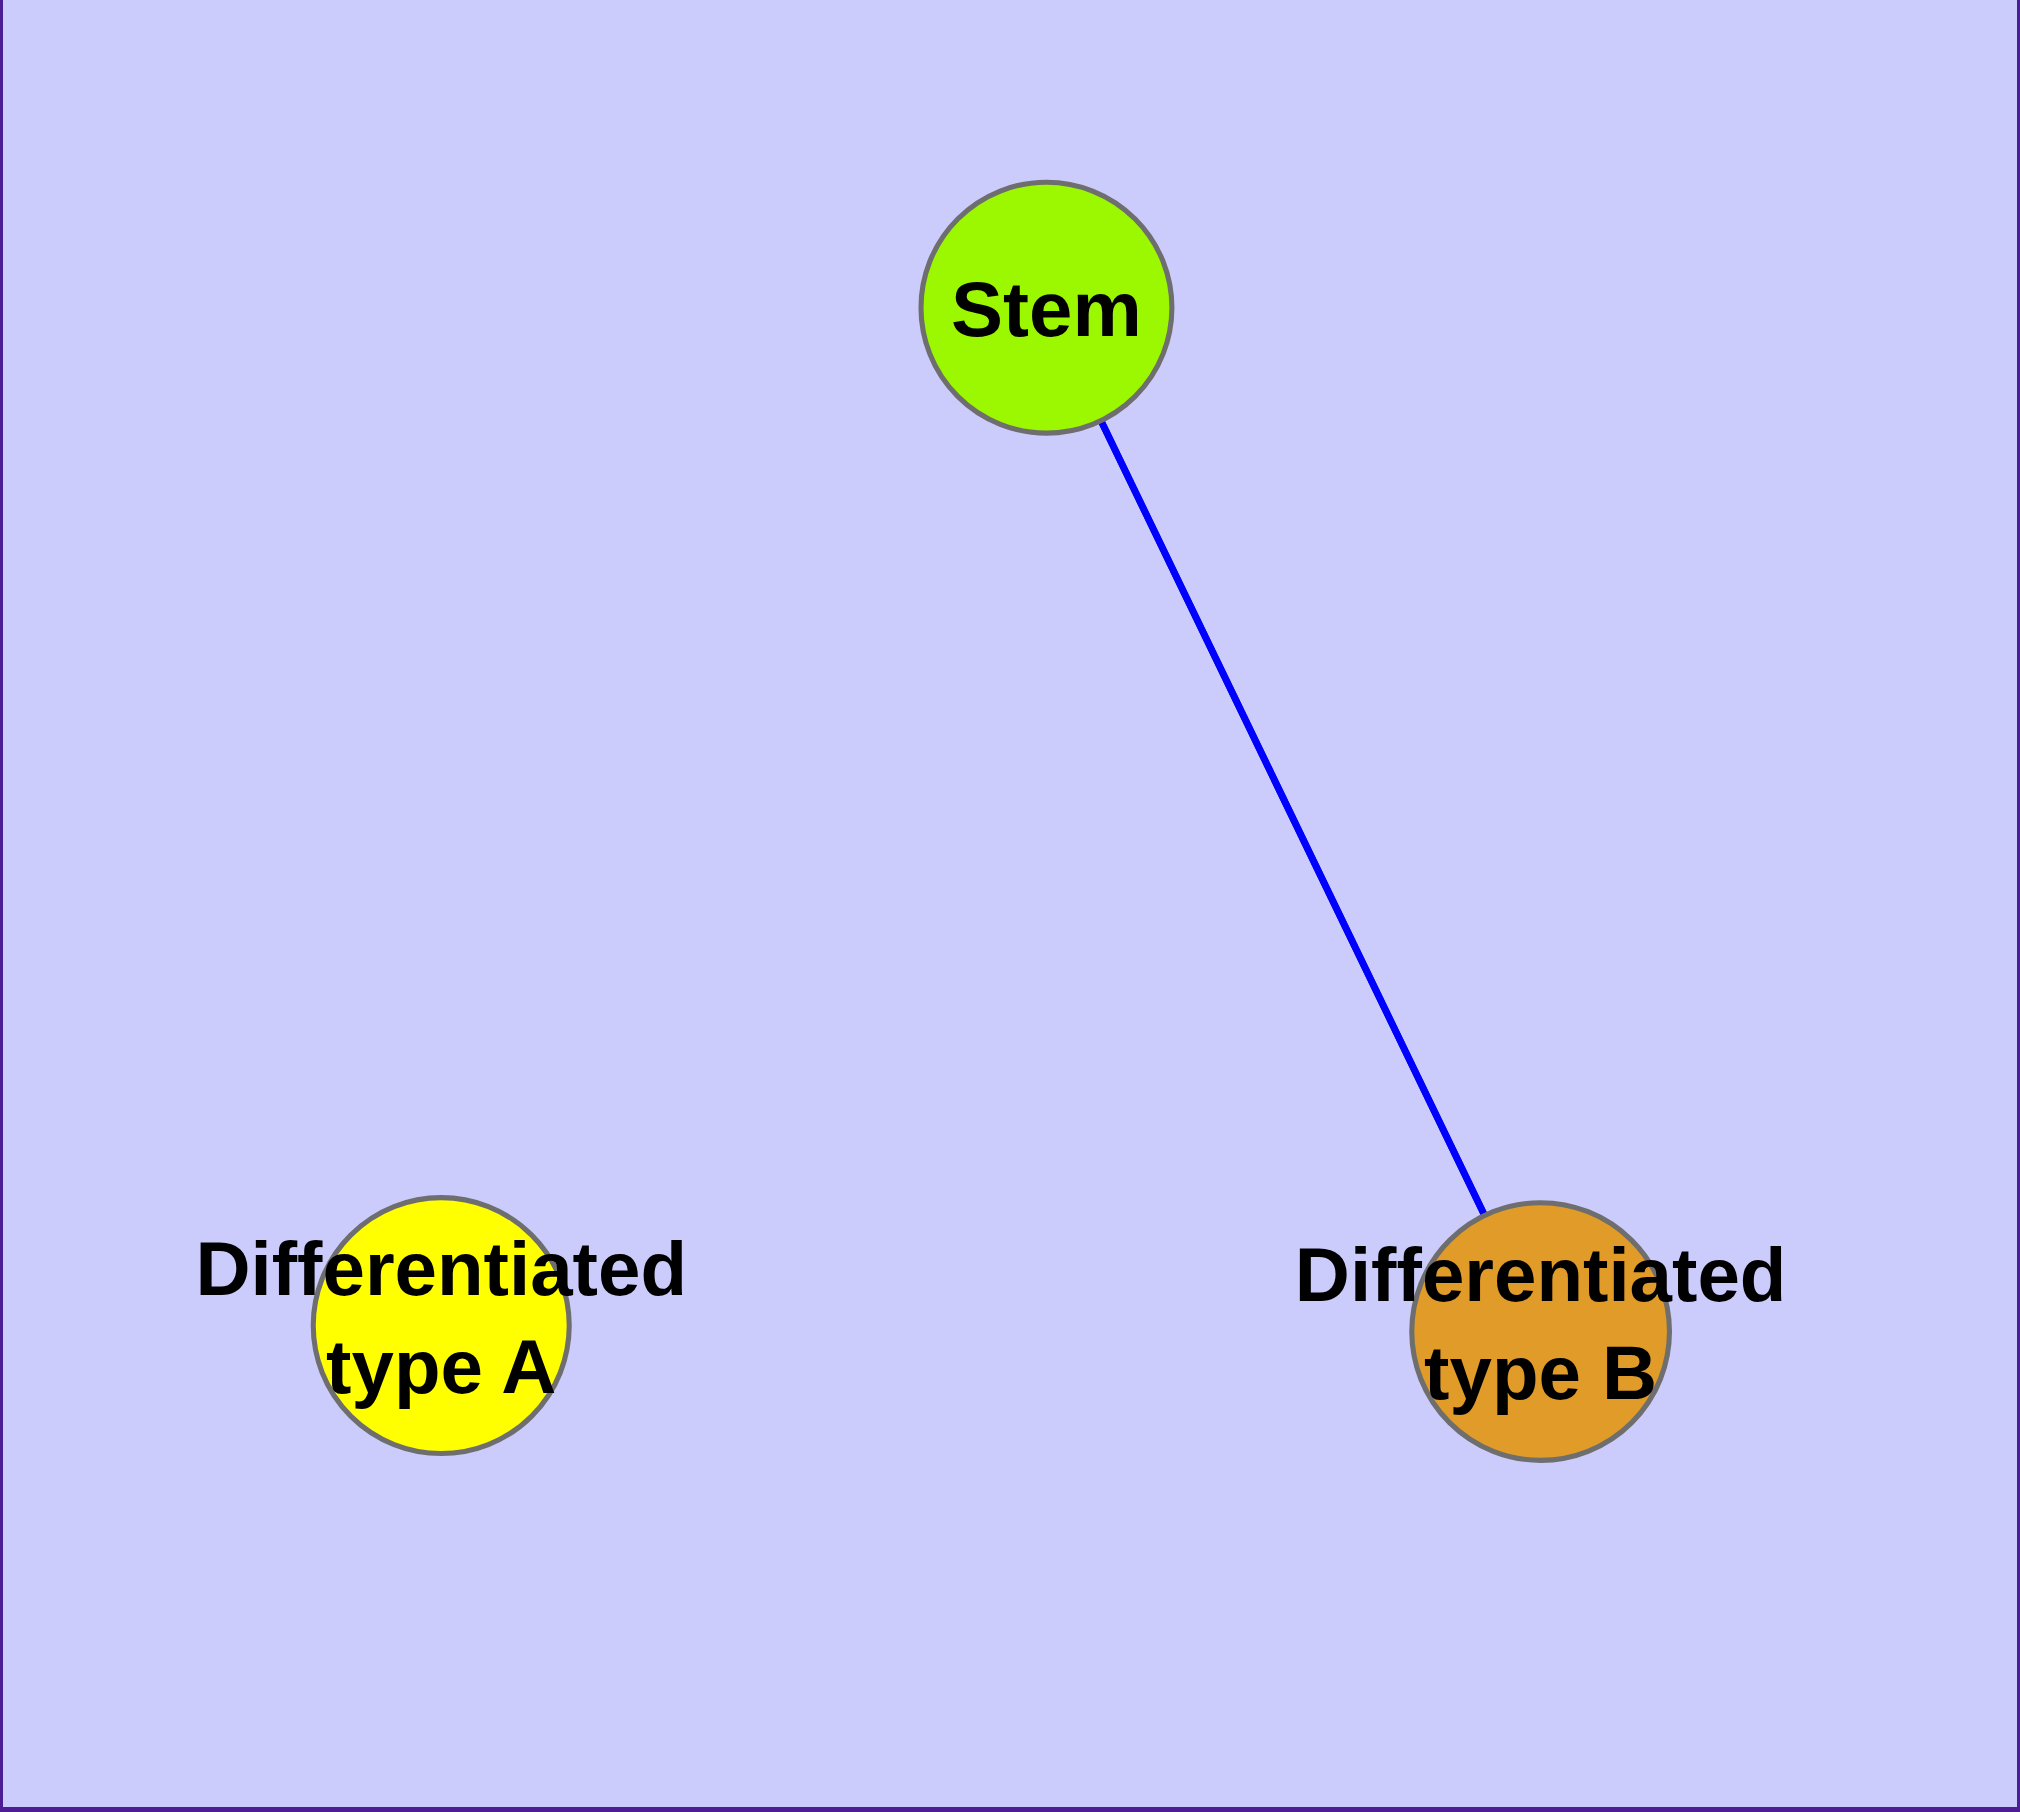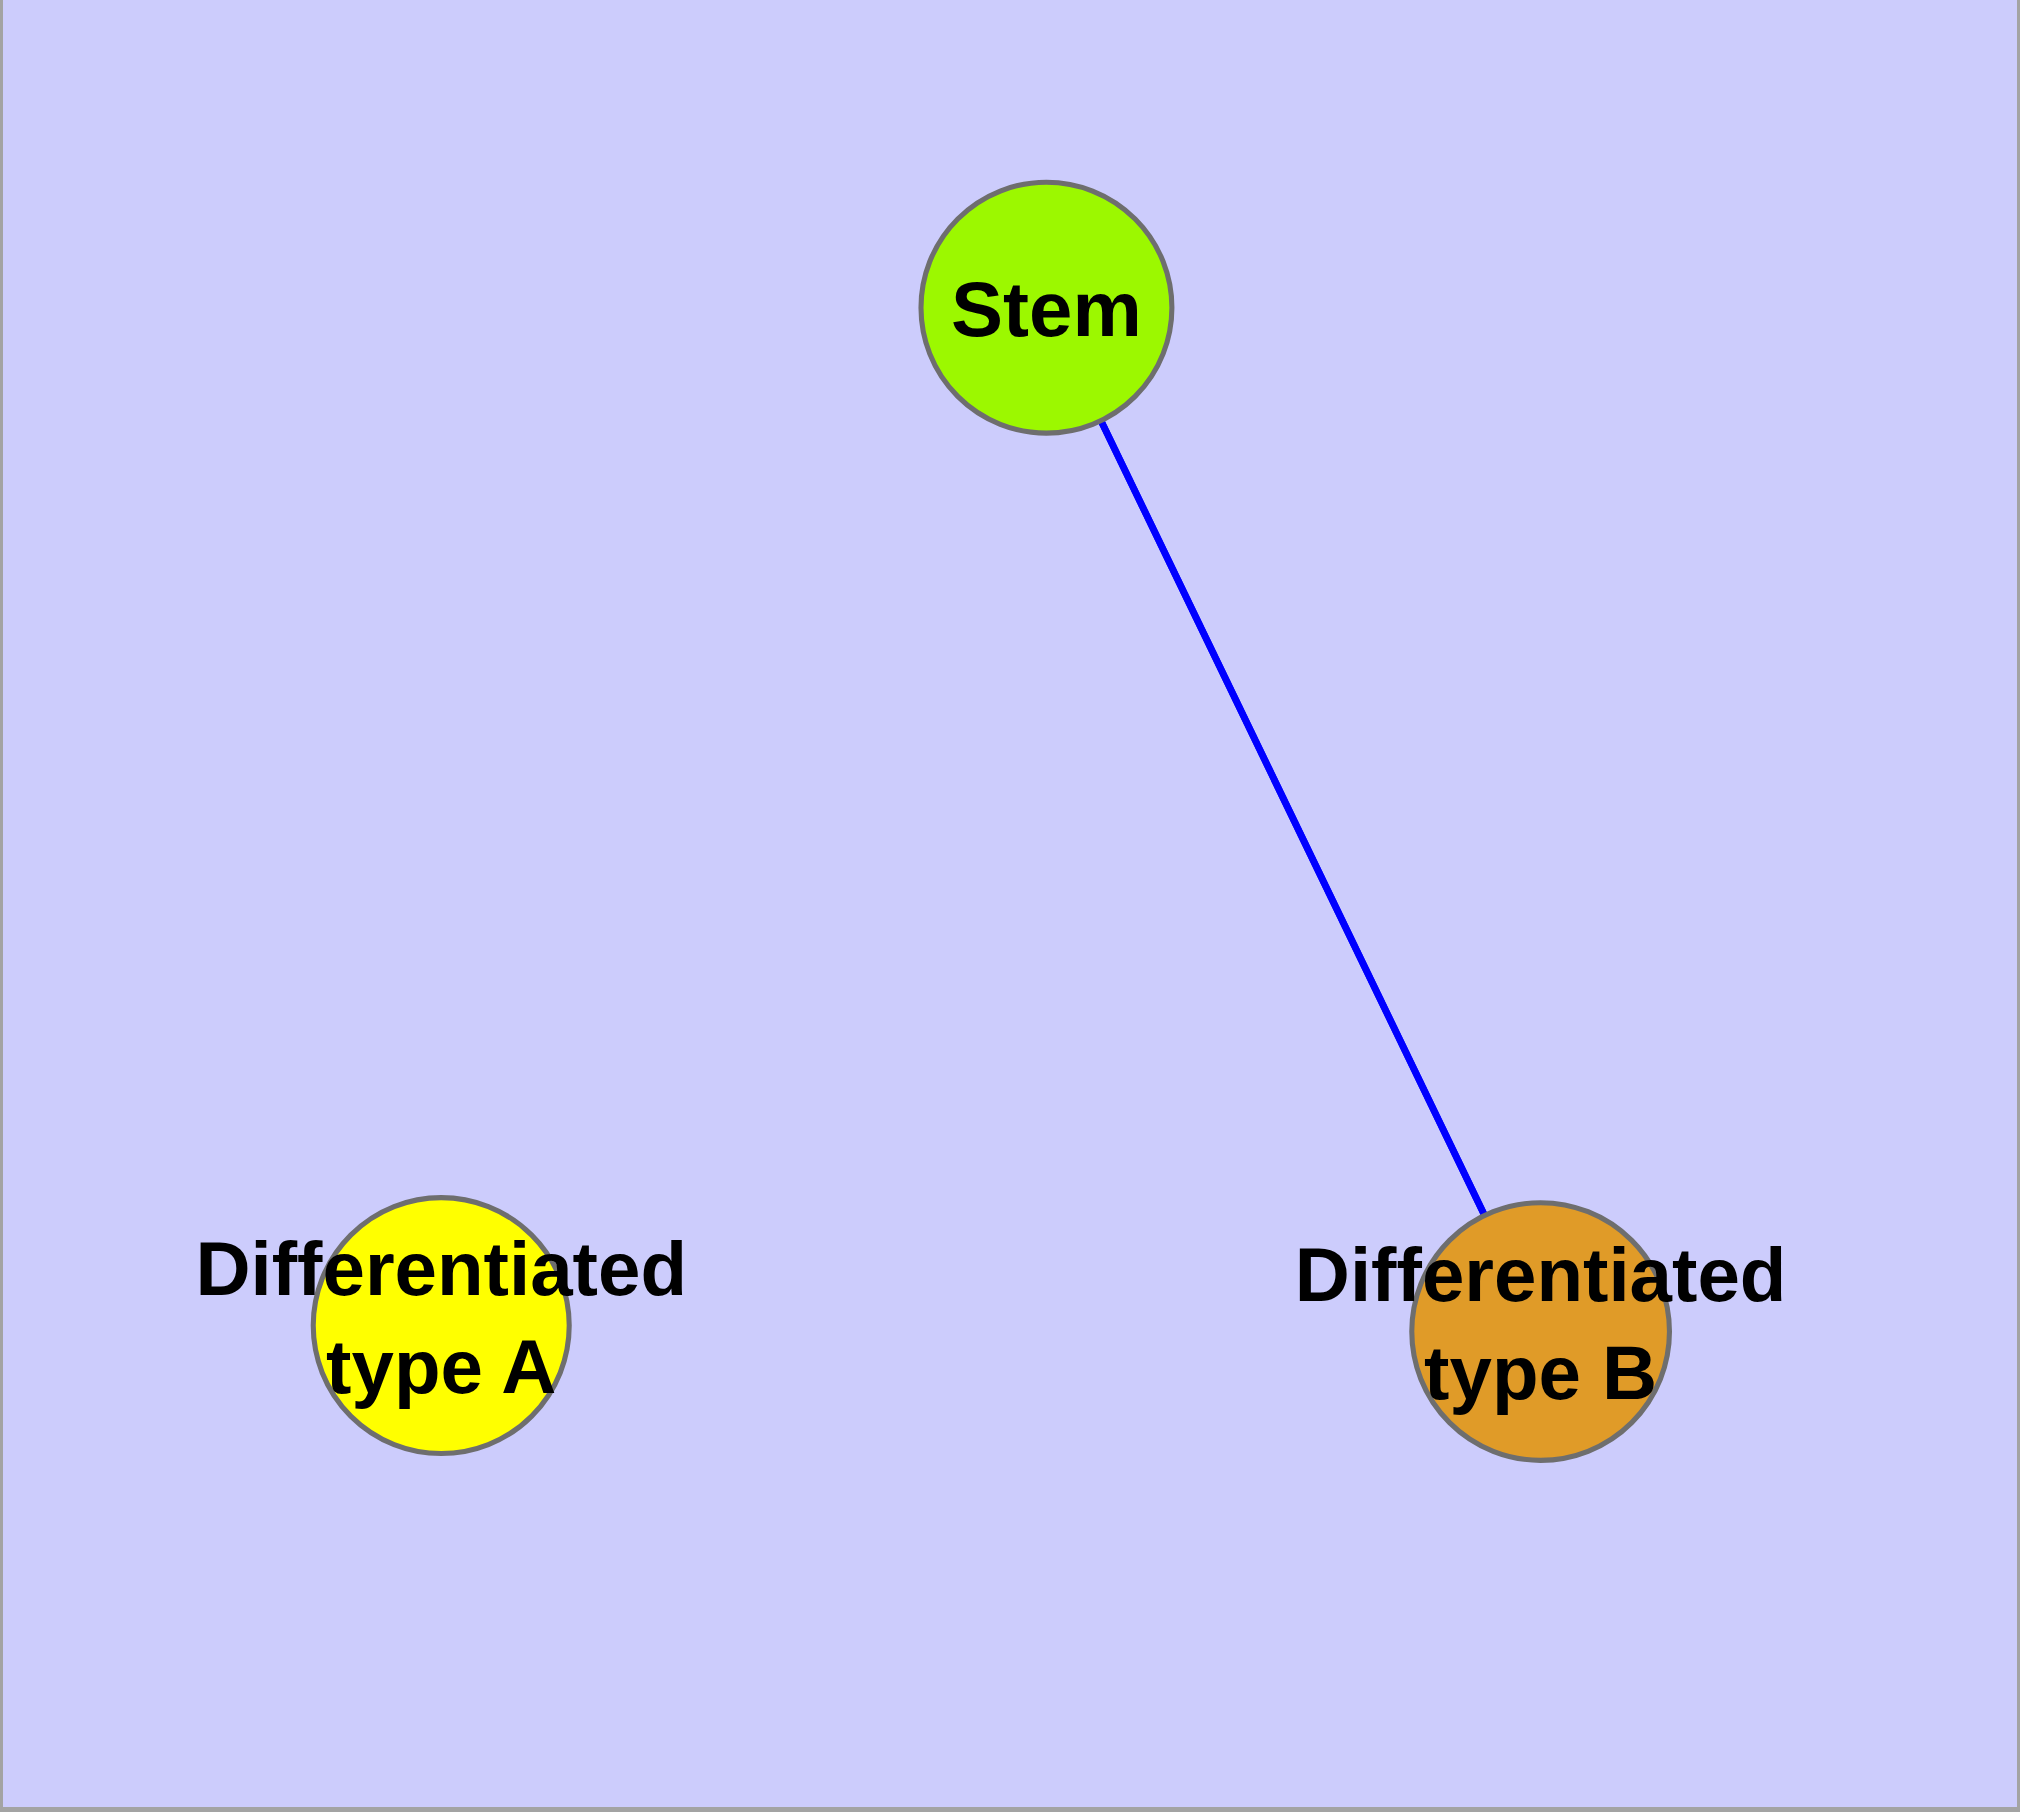--- a/index.html
+++ b/index.html
@@ -56,21 +56,21 @@
   .node-label.single {
     font-size: 92px;
   }
   .node-label.multi {
     font-size: 90px;
   }
 </style>
 </head>
 <body>
 
-<div id="figure" style="background: #a3a3a3;">
+<div id="figure" style="background: #4c1d95;">
   <div id="plot-area" style="background: rgb(204, 204, 252);">
     <svg id="graph-svg" viewBox="0 0 2376 2132" preserveAspectRatio="none">
 
       <g x1="1231" y1="363" x2="517" y2="1564" stroke="#0000ff" stroke-width="8">
         <line class="edge-line" x1="1231" y1="363" x2="1814" y2="1571" stroke="#0000ff" stroke-width="8"></line>
         <line class="edge-line" x1="1231" y1="363" x2="1814" y2="1571"></line>
       </g>
 
       <g>
 

